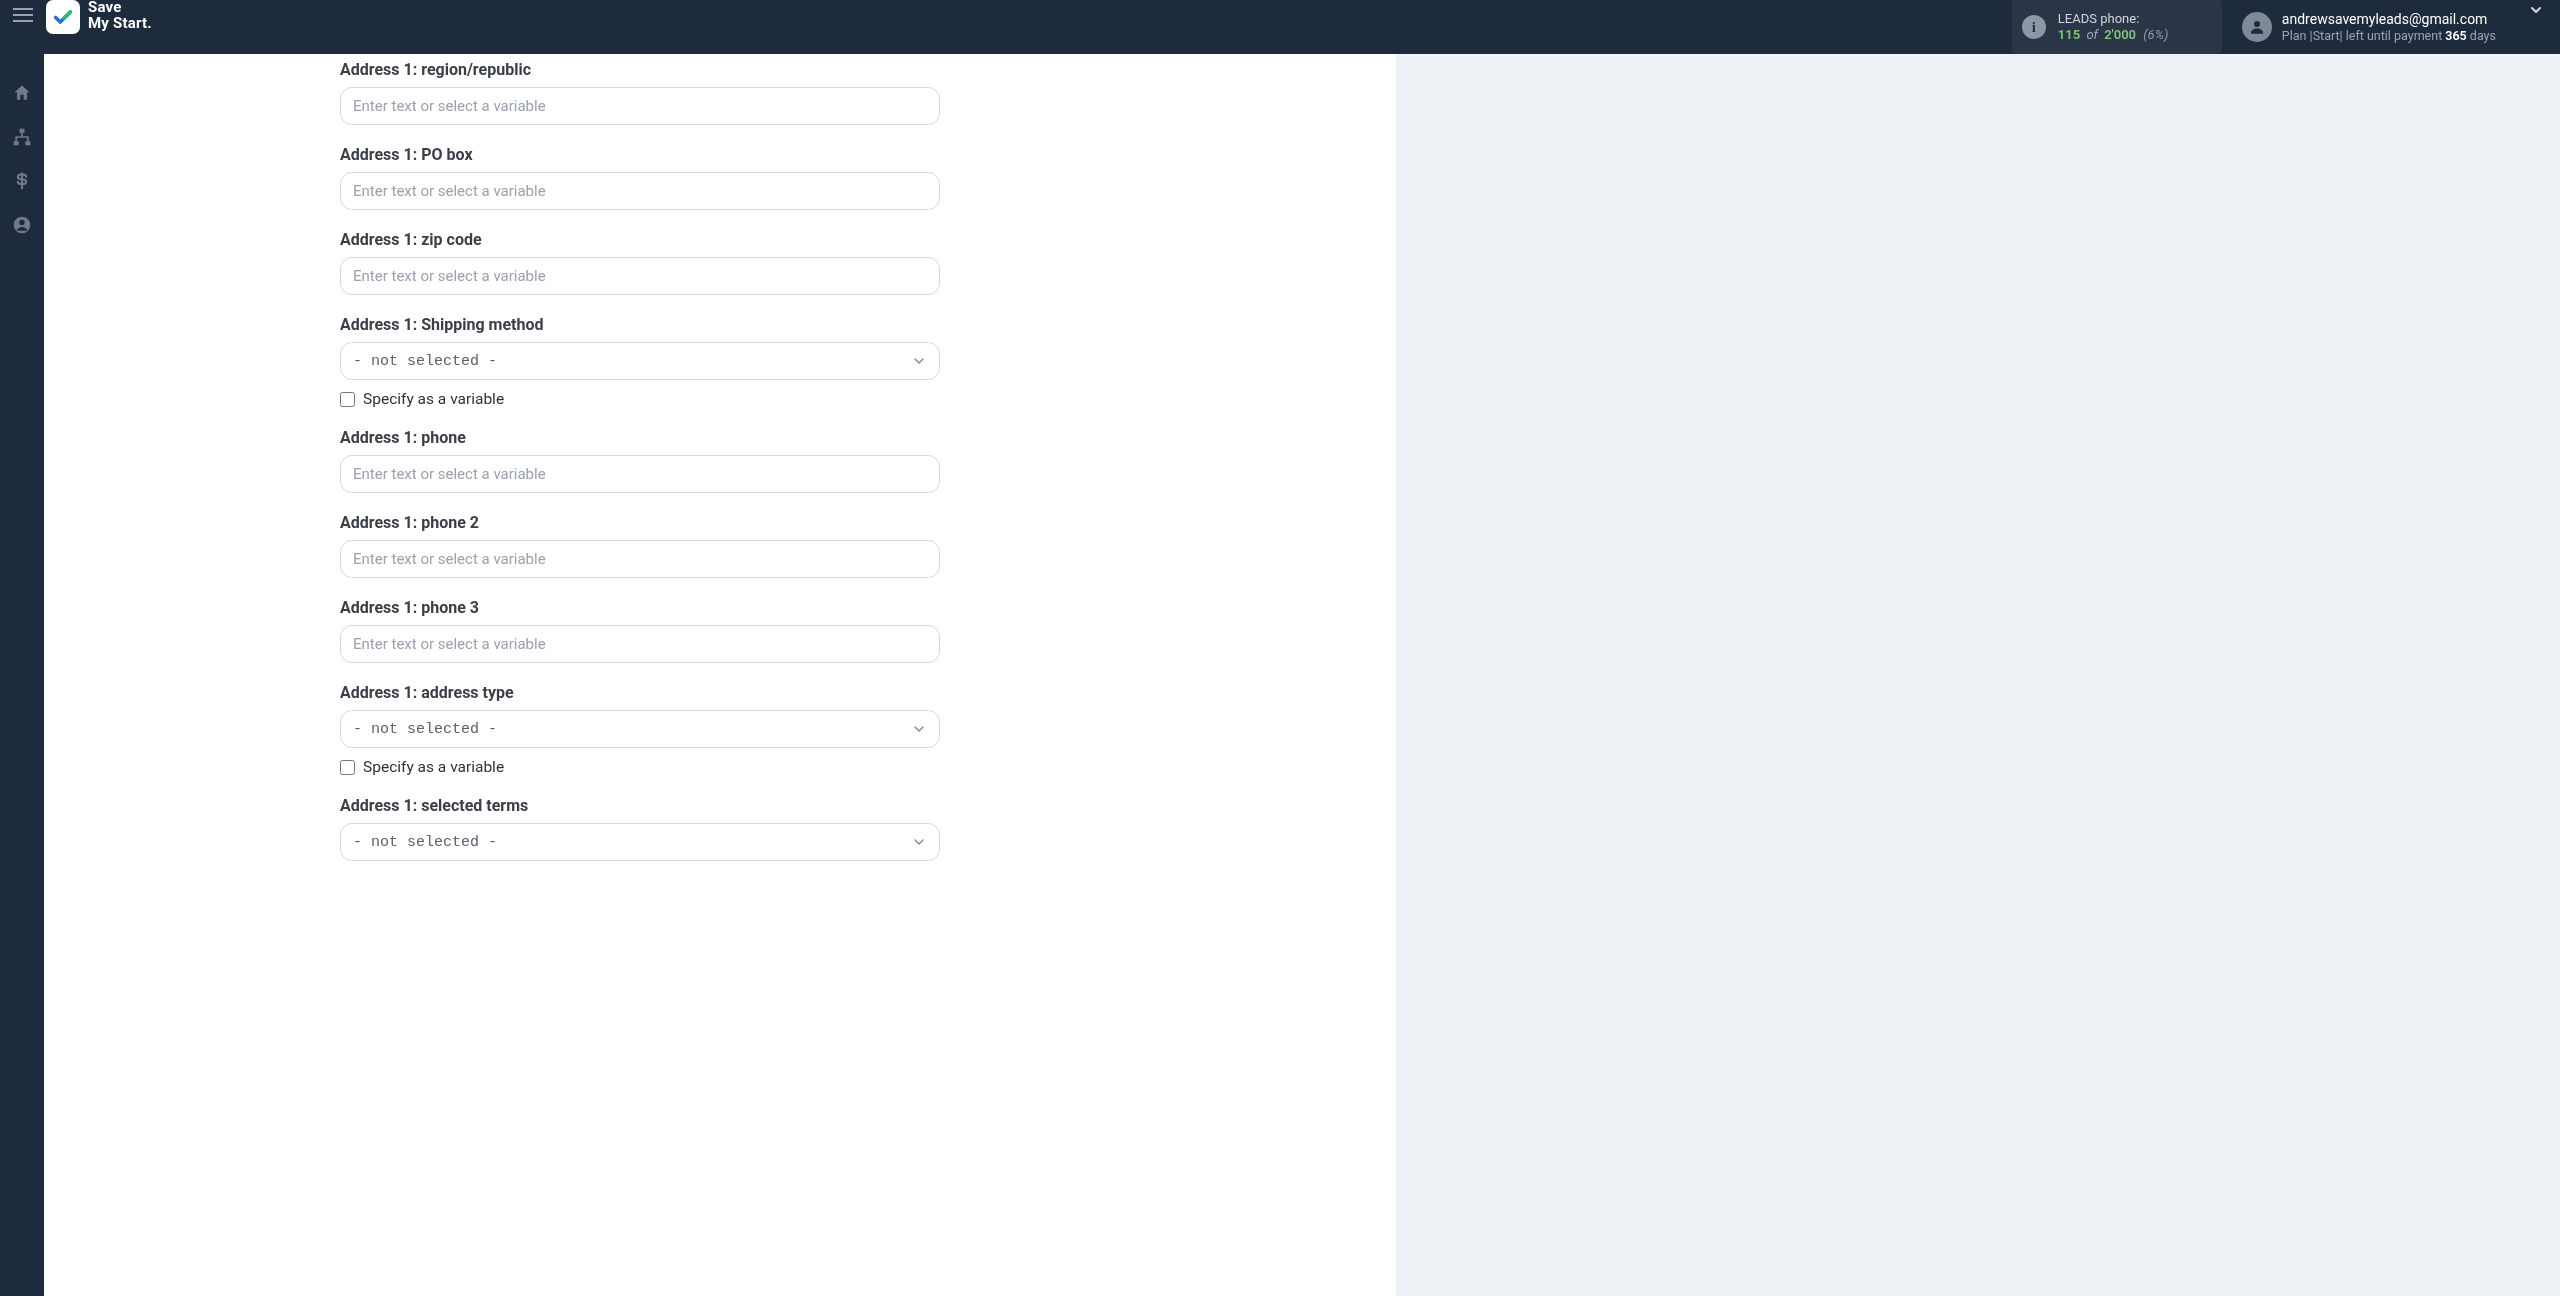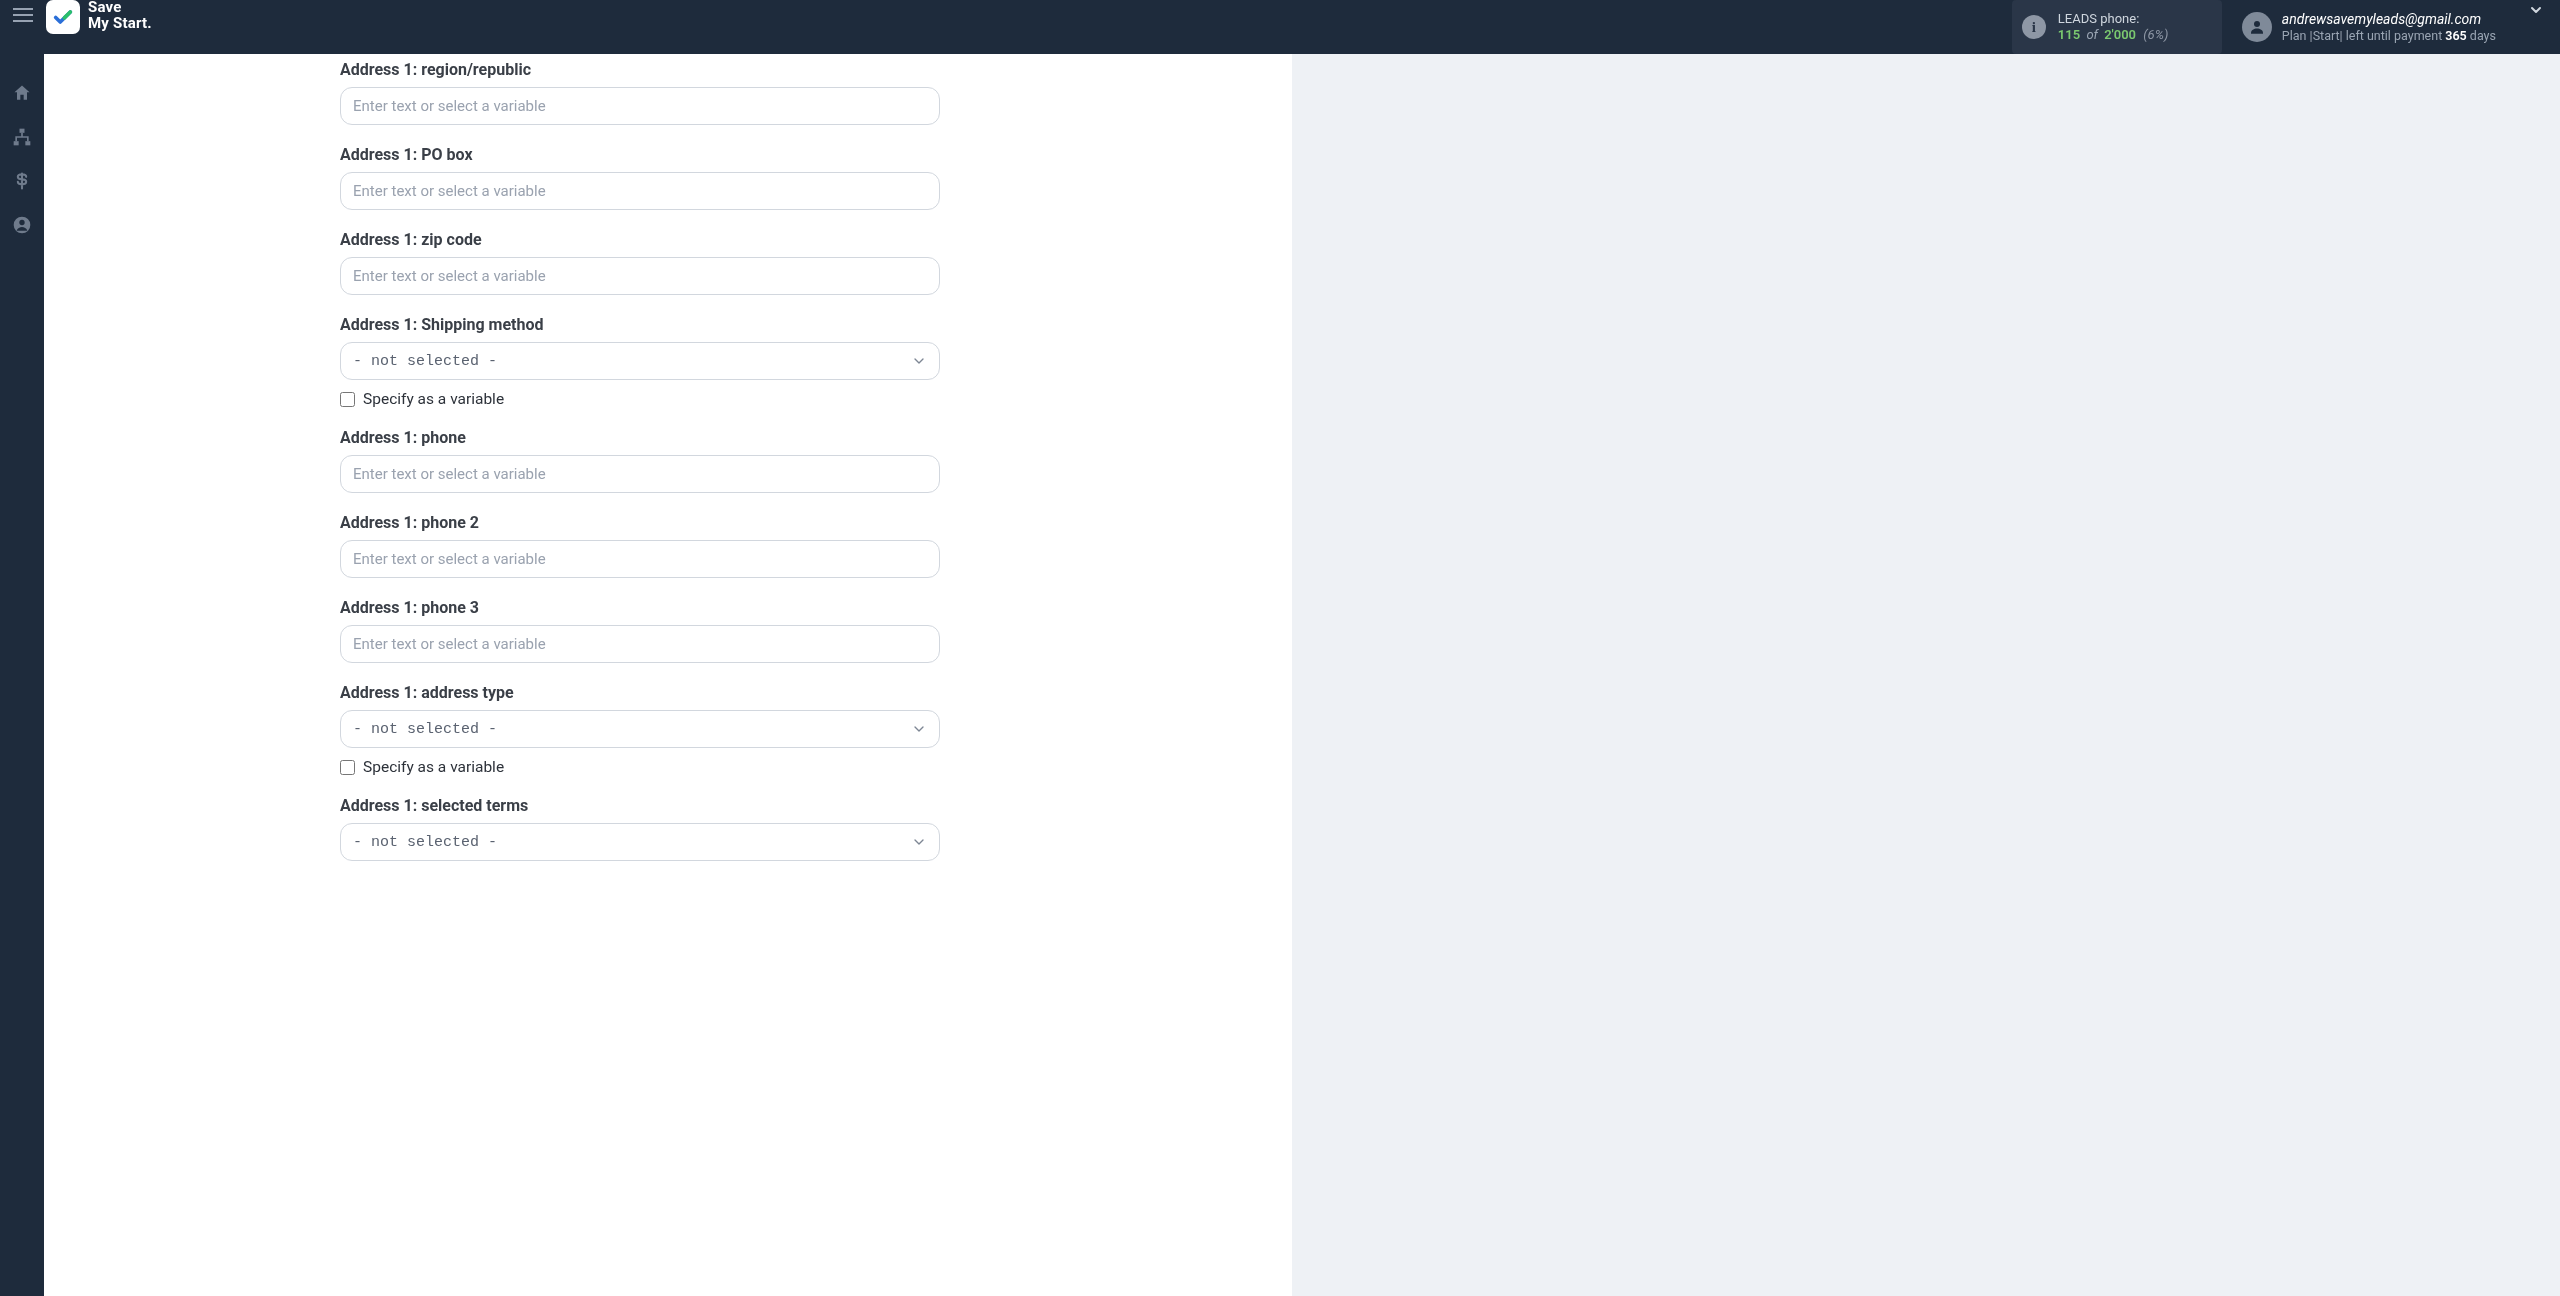--- a/index.html
+++ b/index.html
@@ -75,21 +75,21 @@
 
   .account {
     display:flex; align-items:center; gap:10px; margin-right: 30px;
   }
   .avatar-circle {
     width: 30px; height: 30px; border-radius: 50%;
     background: #7f8a99;
     display:flex; align-items:center; justify-content:center;
   }
   .account-text { line-height:1.2; }
-  .account-email { font-size: 14px; color:#fff;font-style:italic; }
+  .account-email { font-size: 14px; color:#fff; }
   .account-plan { font-size: 12.5px; color:#9aa5b3; }
   .account-plan .days { color:#fff; font-weight:600; }
 
   .header-caret {
     width: 20px; height:20px; display:flex; align-items:center; justify-content:center;
     cursor:pointer;
     color:#cfd6de;
   }
 
   
@@ -111,21 +111,21 @@
   }
 
   
   .page {
     position:absolute;
     top:54px; left:44px; right:0; bottom:0;
     overflow:auto;
     background:#eef1f5;
   }
   .card {
-    width: 1248px;
+    width: 1352px;
     background:#fff;
     min-height: 100%;
     padding: 0 0 30px 0;
   }
   .form {
     padding: 6px 0 0 0;
   }
   .form-row {
     margin: 0 0 20px 0;
     padding: 0 296px; 

